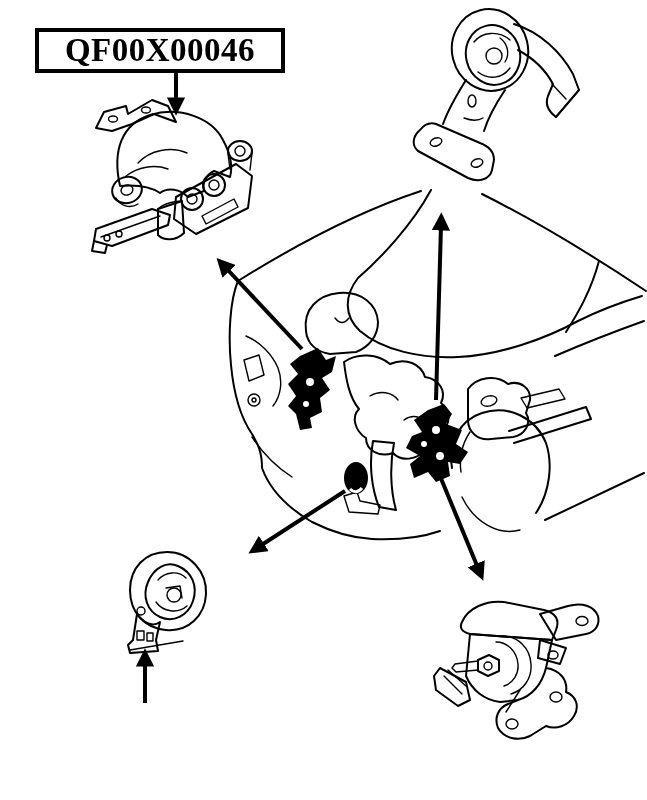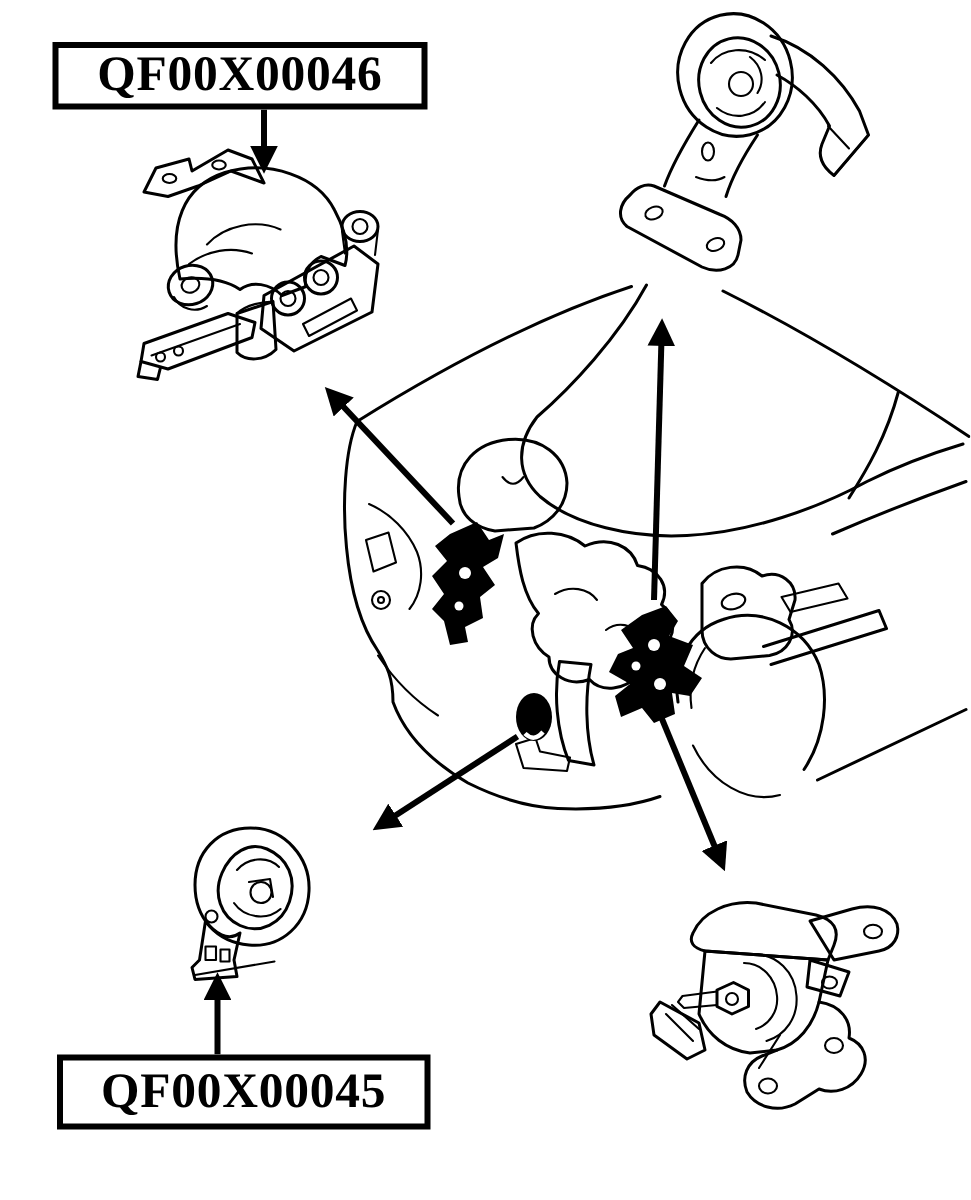--- a/index.html
+++ b/index.html
@@ -168,17 +168,14 @@
     <path class="ar" marker-end="url(#ah)" d="M302,349 L226,268"></path>
     <path class="ar" marker-end="url(#ah)" d="M436,400 L441,226"></path>
     <path class="ar" marker-end="url(#ah)" d="M345,491 L260,546"></path>
     <path class="ar" marker-end="url(#ah)" d="M435,464 L478,568"></path>
   </g>
 </svg>
 
 <div class="callout top">
   <span>QF00X00046</span>
 </div>
-<div class="callout bottom">
-  <span>QF00X00045</span>
-</div>
 
 </div>
 
 </body></html>

